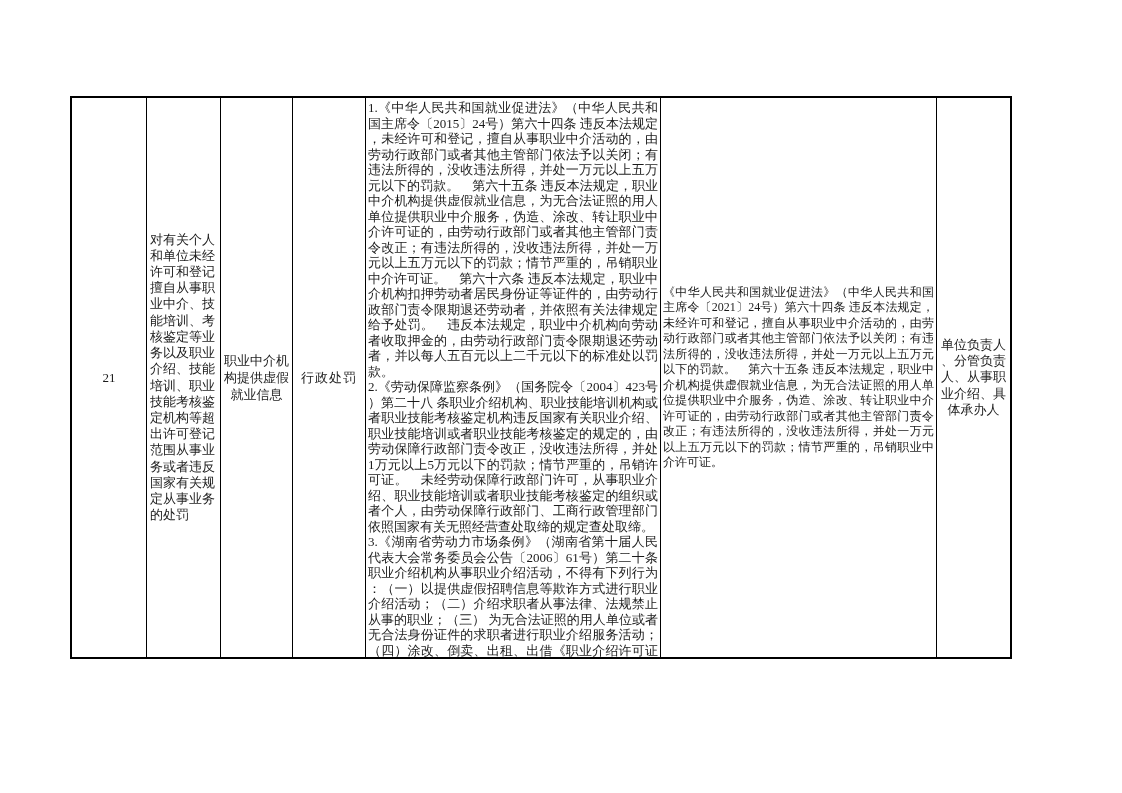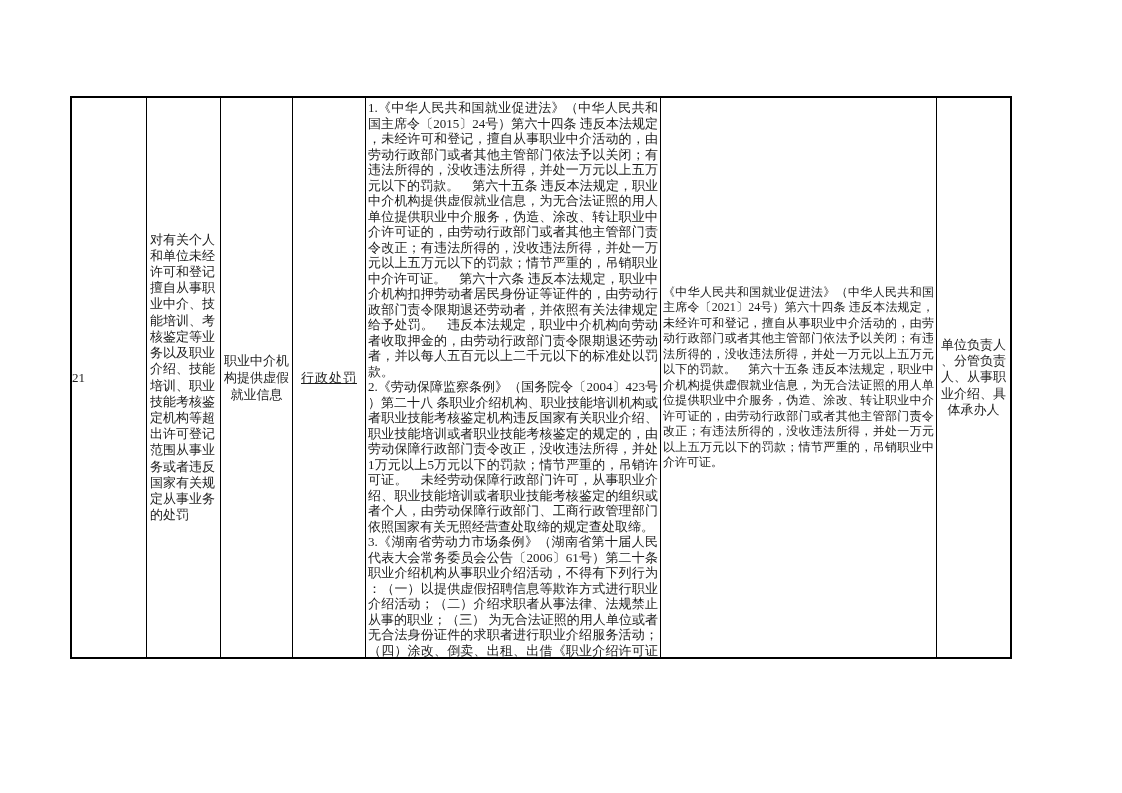--- a/index.html
+++ b/index.html
@@ -35,39 +35,38 @@
   td.c-seq    { width: 74px; }
   td.c-item   { width: 73px; }
   td.c-agency { width: 71px; }
   td.c-type   { width: 72px; }
   td.c-basis  { width: 294px; vertical-align: top; }
   td.c-excerpt{ width: 275px; }
   td.c-persons{ width: 73px; }
 
   .seq-text {
     font-size: 13px;
-    text-align: left;
+    text-align: center;
   }
   .item-text {
     font-size: 13px;
     line-height: 16.2px;
     text-align: left;
     padding: 0 3px;
   }
   .agency-text {
     font-size: 13px;
     line-height: 17px;
     text-align: center;
     padding: 0 3px;
   }
   .type-text {
     font-size: 13px;
     text-align: center;
     letter-spacing: 1px;
-    text-decoration: underline;
   }
   .basis-text {
     font-size: 13px;
     line-height: 15.5px;
     text-align: justify;
     white-space: pre-wrap;
     height: 557px;       
     overflow: hidden;
     padding: 2px 2px 0 2px;
   }

